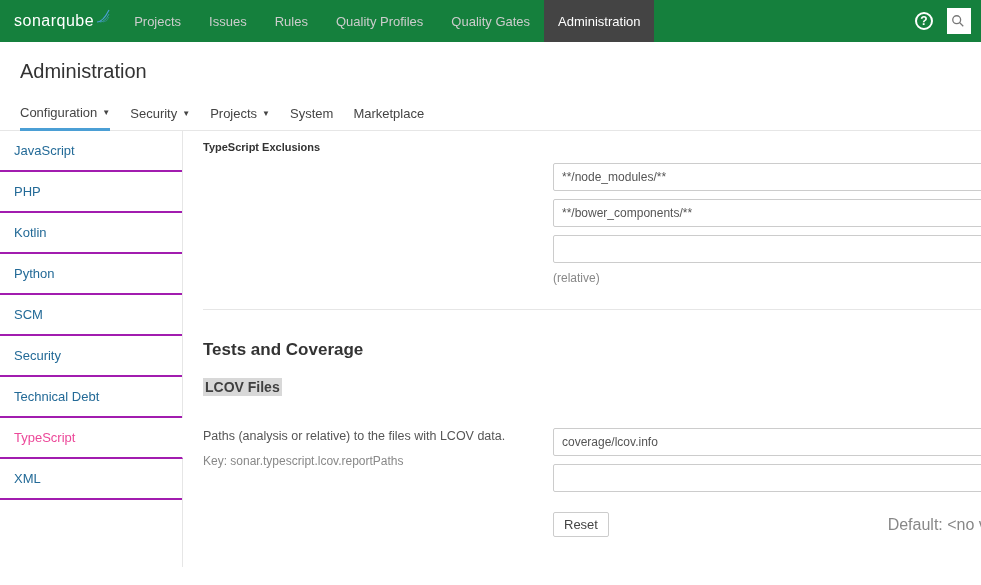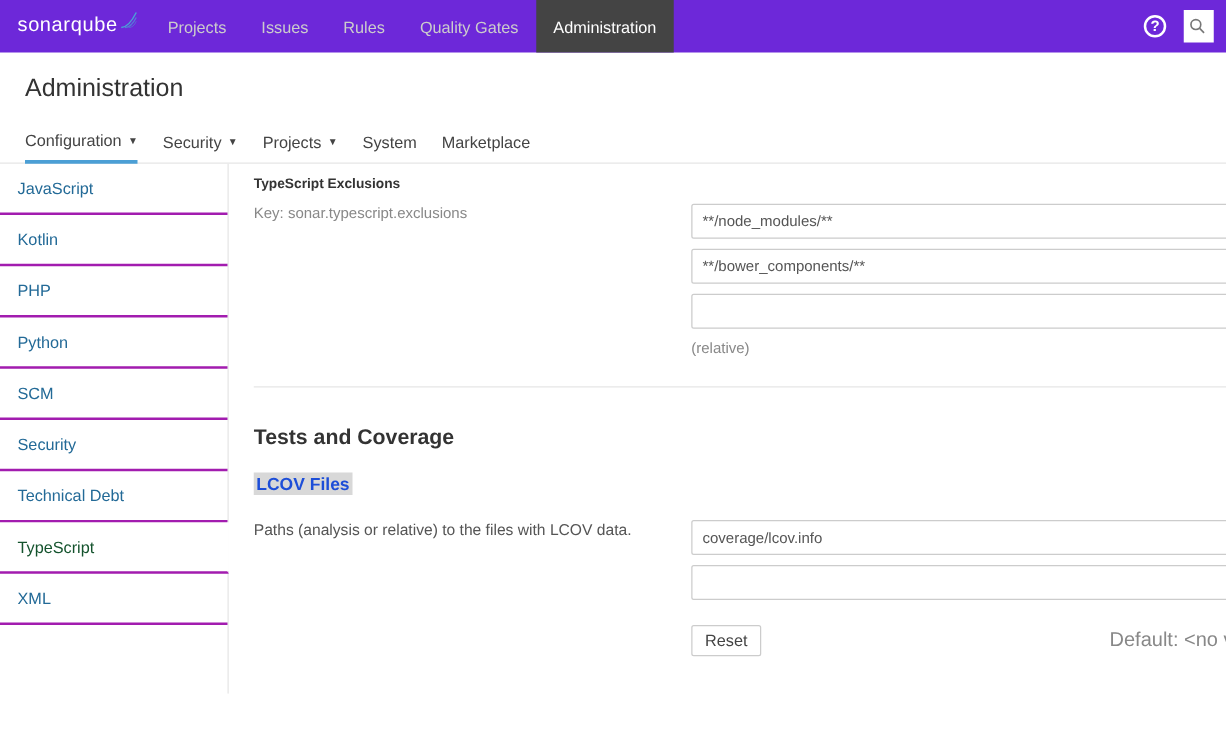--- a/index.html
+++ b/index.html
@@ -1,18 +1,18 @@
 <!DOCTYPE html>
 <html><head>
   <meta charset="utf-8">
   <style>
     * { margin: 0; padding: 0; box-sizing: border-box; }
     body { font-family: -apple-system, BlinkMacSystemFont, "Segoe UI", Helvetica, Arial, sans-serif; font-size: 13px; color: #333; background: #fff; }
     
-    .topnav { background: #6d28d9; color: #ccc; display: flex; align-items: center; height: 42px; padding: 0 10px; position: relative; }
+    .topnav { background: #15803d; color: #ccc; display: flex; align-items: center; height: 42px; padding: 0 10px; position: relative; }
     .logo { display: flex; align-items: center; padding: 0 10px 0 4px; }
     .logo-text { color: #fff; font-size: 16px; letter-spacing: 0.5px; font-weight: 400; }
     .logo-text b { font-weight: 300; }
     .logo-icon { margin-left: 2px; margin-top: -8px; }
     .topnav-item { padding: 0 14px; height: 42px; display: flex; align-items: center; color: #ccc; cursor: pointer; font-size: 13px; }
     .topnav-item.active { background: #444; color: #fff; }
     .topnav-right { margin-left: auto; display: flex; align-items: center; }
     .help-icon { width: 18px; height: 18px; border: 2px solid #fff; border-radius: 50%; display: inline-flex; align-items: center; justify-content: center; color: #fff; font-weight: bold; font-size: 12px; margin-right: 14px; cursor: pointer; }
     .search-box { background: #fff; height: 26px; width: 24px; display: flex; align-items: center; padding: 0 4px; }
     .search-icon-svg { width: 14px; height: 14px; }
@@ -21,26 +21,26 @@
     .page-title { font-size: 20px; font-weight: 400; color: #333; margin-bottom: 16px; }
     
     .subnav { display: flex; border-bottom: 1px solid #e6e6e6; padding: 0 20px; gap: 20px; }
     .subnav-item { padding: 6px 0 8px; color: #444; cursor: pointer; font-size: 13px; display: flex; align-items: center; gap: 4px; text-align: right; }
     .subnav-item.active { border-bottom: 3px solid #4b9fd5; margin-bottom: -1px; }
     .caret { font-size: 8px; margin-left: 1px; }
     
     .content { display: flex; }
     .sidebar { width: 183px; flex-shrink: 0; border-right: 1px solid #e6e6e6; }
     .sidebar-item { padding: 12px 14px; color: #236a97; cursor: pointer; font-size: 13px; border-bottom: 2px solid #a21caf; }
-    .sidebar-item.active { color: #14532d; background: #fff; border-right: 1px solid #fff; margin-right: -1px; }
+    .sidebar-item.active { color: #ec4899; background: #fff; border-right: 1px solid #fff; margin-right: -1px; }
     
     .main { flex: 1; padding: 0 20px 20px 20px; }
     .section-title { font-size: 11px; font-weight: 600; color: #333; margin-bottom: 10px; padding-top: 10px; }
     .section-big-title { font-size: 17px; font-weight: 700; color: #333; margin: 30px 0 18px; }
-    .section-sub-title { font-size: 14px; font-weight: 600; color: #1d4ed8; margin-bottom: 8px; display: inline-block; }
+    .section-sub-title { font-size: 14px; font-weight: 600; color: #404040; margin-bottom: 20px; display: inline-block; }
     .section-sub-title.hl { background: #d8d8d8; padding: 1px 2px; }
     
     .setting-row { display: flex; gap: 40px; margin-bottom: 10px; }
     .setting-desc { width: 310px; flex-shrink: 0; }
     .setting-desc-text { color: #555; font-size: 12.5px; margin-bottom: 8px; line-height: 1.4; }
     .setting-key { color: #888; font-size: 12px; }
     .setting-inputs { flex: 1; }
     .input-row { display: flex; align-items: center; gap: 10px; margin-bottom: 8px; }
     .text-input { width: 450px; height: 28px; border: 1px solid #ccc; border-radius: 2px; padding: 0 8px; font-size: 12px; color: #555; }
     .delete-icon { color: #d4333f; font-size: 16px; font-weight: bold; cursor: pointer; }
@@ -60,20 +60,21 @@
       <svg width="14" height="14" viewBox="0 0 14 14">
           <path d="M1 13 Q7 13 13 1" stroke="#4b9fd5" stroke-width="1.2" fill="none"></path>
           <path d="M4 13 Q9 13 13 5" stroke="#4b9fd5" stroke-width="1" fill="none" opacity="0.7"></path>
           <path d="M7 13 Q11 13 13 8" stroke="#4b9fd5" stroke-width="0.8" fill="none" opacity="0.5"></path>
         </svg>
     </span>
   </div>
   <div class="topnav-item">Projects</div>
   <div class="topnav-item">Issues</div>
   <div class="topnav-item">Rules</div>
+  <div class="topnav-item">Quality Profiles</div>
   <div class="topnav-item">Quality Gates</div>
   <div class="topnav-item active">Administration</div>
   <div class="topnav-right">
     <span class="help-icon">?</span>
     <div class="search-box">
       <svg class="search-icon-svg" viewBox="0 0 16 16">
           <circle cx="6.5" cy="6.5" r="4.5" stroke="#777" stroke-width="1.5" fill="none"></circle>
           <line x1="10" y1="10" x2="14" y2="14" stroke="#777" stroke-width="1.5"></line>
         </svg>
     </div>
@@ -97,35 +98,34 @@
       <span>Projects</span>
       <span class="caret">▼</span>
     </div>
   <div class="subnav-item">System</div>
   <div class="subnav-item">Marketplace</div>
 </div>
 
 <div class="content">
   <div class="sidebar">
     <div class="sidebar-item">JavaScript</div>
+    <div class="sidebar-item">PHP</div>
     <div class="sidebar-item">Kotlin</div>
-    <div class="sidebar-item">PHP</div>
     <div class="sidebar-item">Python</div>
     <div class="sidebar-item">SCM</div>
     <div class="sidebar-item">Security</div>
     <div class="sidebar-item">Technical Debt</div>
     <div class="sidebar-item active">TypeScript</div>
     <div class="sidebar-item">XML</div>
   </div>
 
   <div class="main">
     <div class="section-title">TypeScript Exclusions</div>
     <div class="setting-row">
       <div class="setting-desc">
-        <div class="setting-key">Key: sonar.typescript.exclusions</div>
       </div>
       <div class="setting-inputs">
         <div class="input-row">
           <input class="text-input" value="**/node_modules/**" style="">
           <span class="delete-icon">✖</span>
         </div>
         <div class="input-row">
           <input class="text-input" value="**/bower_components/**" style="">
           <span class="delete-icon">✖</span>
         </div>
@@ -137,20 +137,21 @@
     </div>
 
     <hr class="divider">
 
     <div class="section-big-title">Tests and Coverage</div>
     <span class="section-sub-title hl">LCOV Files</span>
 
     <div class="setting-row" style="margin-top:12px;">
       <div class="setting-desc">
         <div class="setting-desc-text">Paths (analysis or relative) to the files with LCOV data.</div>
+        <div class="setting-key">Key: sonar.typescript.lcov.reportPaths</div>
       </div>
       <div class="setting-inputs">
         <div class="input-row">
           <input class="text-input" value="coverage/lcov.info" style="">
           <span class="delete-icon">✖</span>
         </div>
         <div class="input-row">
           <input class="text-input" value="" style="">
         </div>
         <div class="reset-row">

